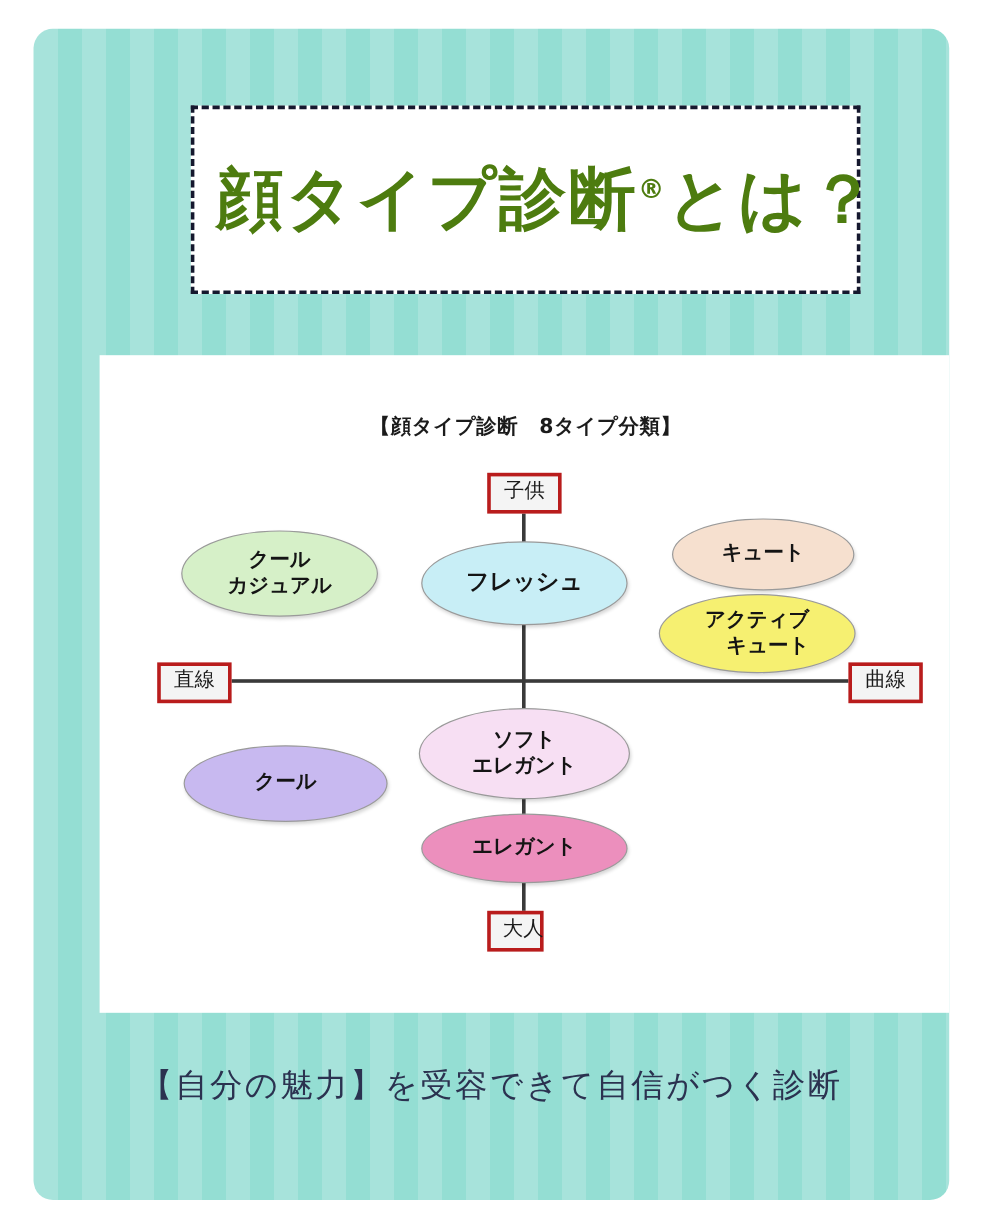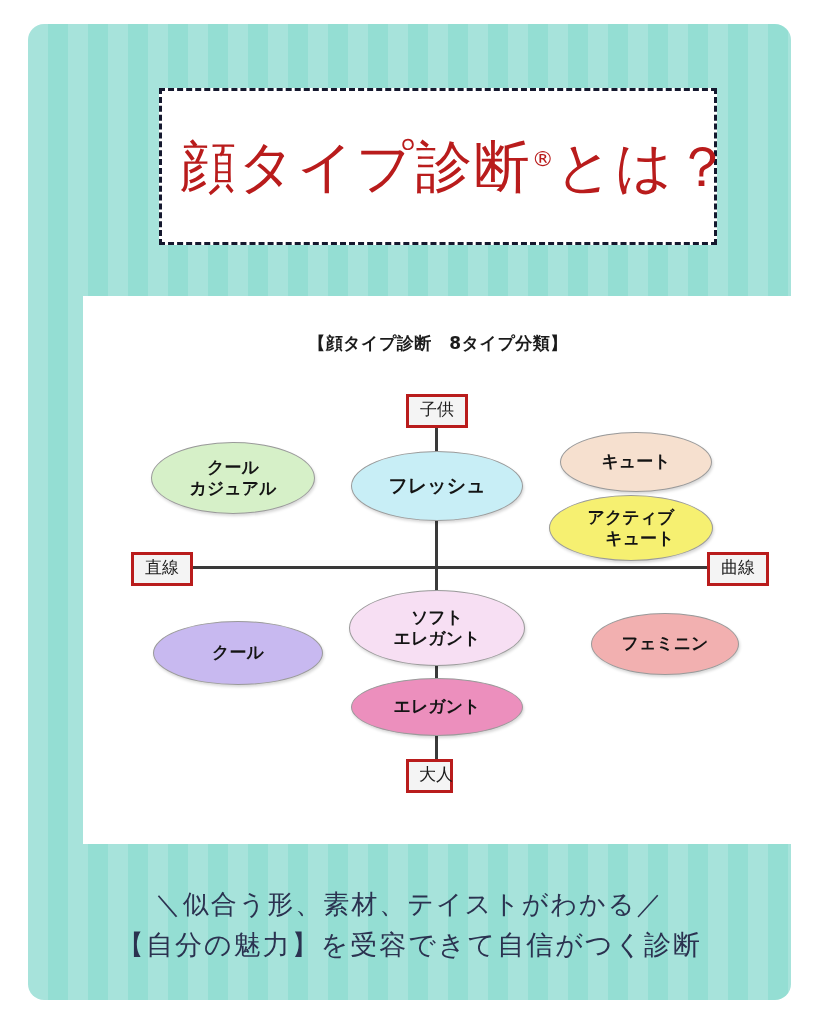--- a/index.html
+++ b/index.html
@@ -48,24 +48,24 @@
     height: 157px;
     background: #ffffff;
     border: 3px dashed #15182e;
     box-sizing: border-box;
     display: flex;
     align-items: center;
     justify-content: center;
   }
   .title-text {
     font-family: "DejaVu Sans", "Liberation Sans", sans-serif;
-    font-weight: 400;
+    font-weight: 700;
     font-size: 56px;
     letter-spacing: 2px;
-    color: #b91c1c;
+    color: #4d7c0f;
     white-space: nowrap;
     line-height: 1;
     margin-left: 36px;
   }
   .title-text sup {
     font-size: 22px;
     vertical-align: super;
     line-height: 1;
   }
 
@@ -75,21 +75,21 @@
     left: 55px;
     top: 272px;
     width: 710px;
     height: 548px;
     background: #ffffff;
   }
 
   .panel-title {
     position: absolute;
     left: 0;
-    top: 36px;
+    top: 48px;
     width: 710px;
     text-align: center;
     font-family: "DejaVu Sans", "Liberation Sans", sans-serif;
     font-weight: 700;
     font-size: 17px;
     color: #1b1b1b;
     letter-spacing: 0.5px;
   }
 
   
@@ -210,24 +210,22 @@
         <div class="node n-coolcasual">クール
 カジュアル</div>
         <div class="node n-fresh">フレッシュ</div>
         <div class="node n-cute">キュート</div>
         <div class="node n-activecute">アクティブ
 キュート</div>
         <div class="node n-cool">クール</div>
         <div class="node n-softelegant">ソフト
 エレガント</div>
         <div class="node n-elegant">エレガント</div>
-        <div class="node n-feminine">フェミニン</div>
 
       </div>
     </div>
 
     <div class="footer">
-      <div class="footer-line one">＼似合う形、素材、テイストがわかる／</div>
       <div class="footer-line two">【自分の魅力】を受容できて自信がつく診断</div>
     </div>
 
   </div>
 </div>
 
 </body></html>

